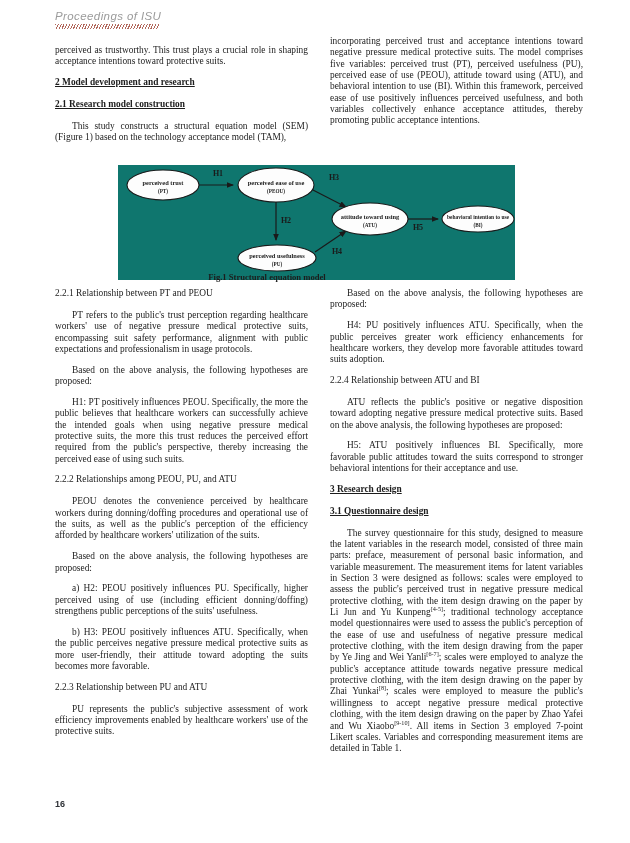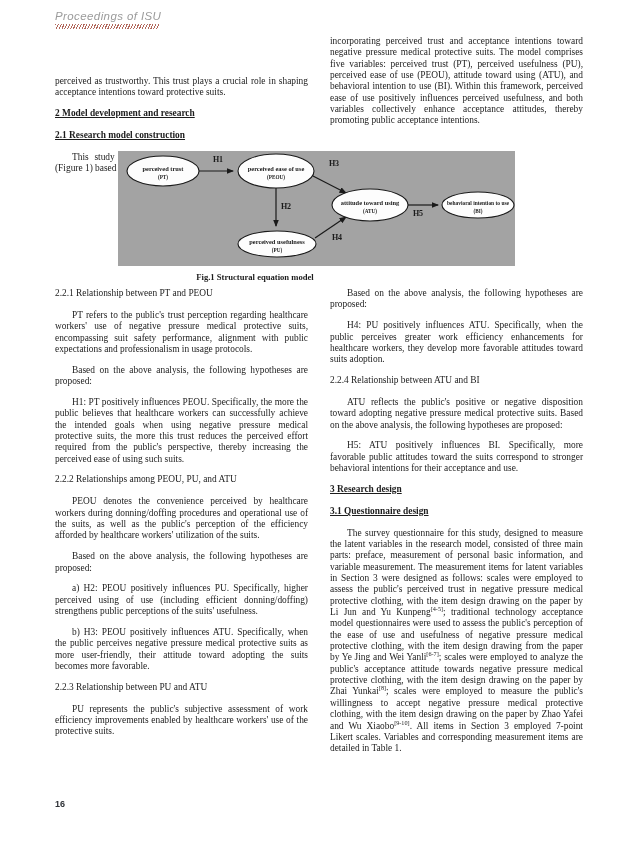--- a/index.html
+++ b/index.html
@@ -13,36 +13,36 @@
     font-size:11.5px;color:#9b9b9b;letter-spacing:0.4px;text-align:right;
   }
   .hatch-rule{
     margin-top:2px;width:104px;height:5px;
     background:repeating-linear-gradient(115deg,#b2685c 0px,#b2685c 1px,#ffffff 1px,#ffffff 2.6px);
   }
   .col{
     position:absolute;width:253px;font-size:9.4px;line-height:11.35px;
     text-align:justify;
   }
-  .area-left-top{left:55px;top:45px;margin-top:31px;}
+  .area-left-top{left:55px;top:45px;}
   .area-right-top{left:330px;top:36px;}
   .area-left-bottom{left:55px;top:288px;}
   .area-right-bottom{left:330px;top:288px;}
   .para{margin:0 0 9.5px 0;}
   .para.indent{text-indent:17px;}
   .heading-bold{margin:0 0 10.5px 0;font-weight:bold;text-decoration:underline;}
   .heading-plain{margin:0 0 10.5px 0;}
   sup{font-size:6.2px;line-height:0;vertical-align:super;}
   .figure-wrap{
-    position:absolute;left:118px;top:151px;width:397px;height:115px;
-    background:#a3a3a3;
+    position:absolute;left:118px;top:165px;width:397px;height:115px;
+    background:#0f766e;
   }
   .figure-wrap svg{display:block;width:397px;height:115px;}
   .figure-caption{
-    position:absolute;left:45px;top:272px;width:420px;text-align:center;
+    position:absolute;left:57px;top:272px;width:420px;text-align:center;
     font-size:8.6px;font-weight:bold;
   }
   .page-number{
     position:absolute;left:55px;top:799px;
     font-family:"Liberation Sans","DejaVu Sans",sans-serif;
     font-size:9px;font-weight:bold;color:#2e3136;
   }
   .sem-node-ellipse{fill:#fdfdfd;stroke:#1a1a1a;stroke-width:1.1;}
   .sem-edge{stroke:#1a1a1a;stroke-width:1.2;}
   .sem-label{font-family:"Liberation Serif","DejaVu Serif",serif;font-weight:bold;fill:#1a1a1a;}

